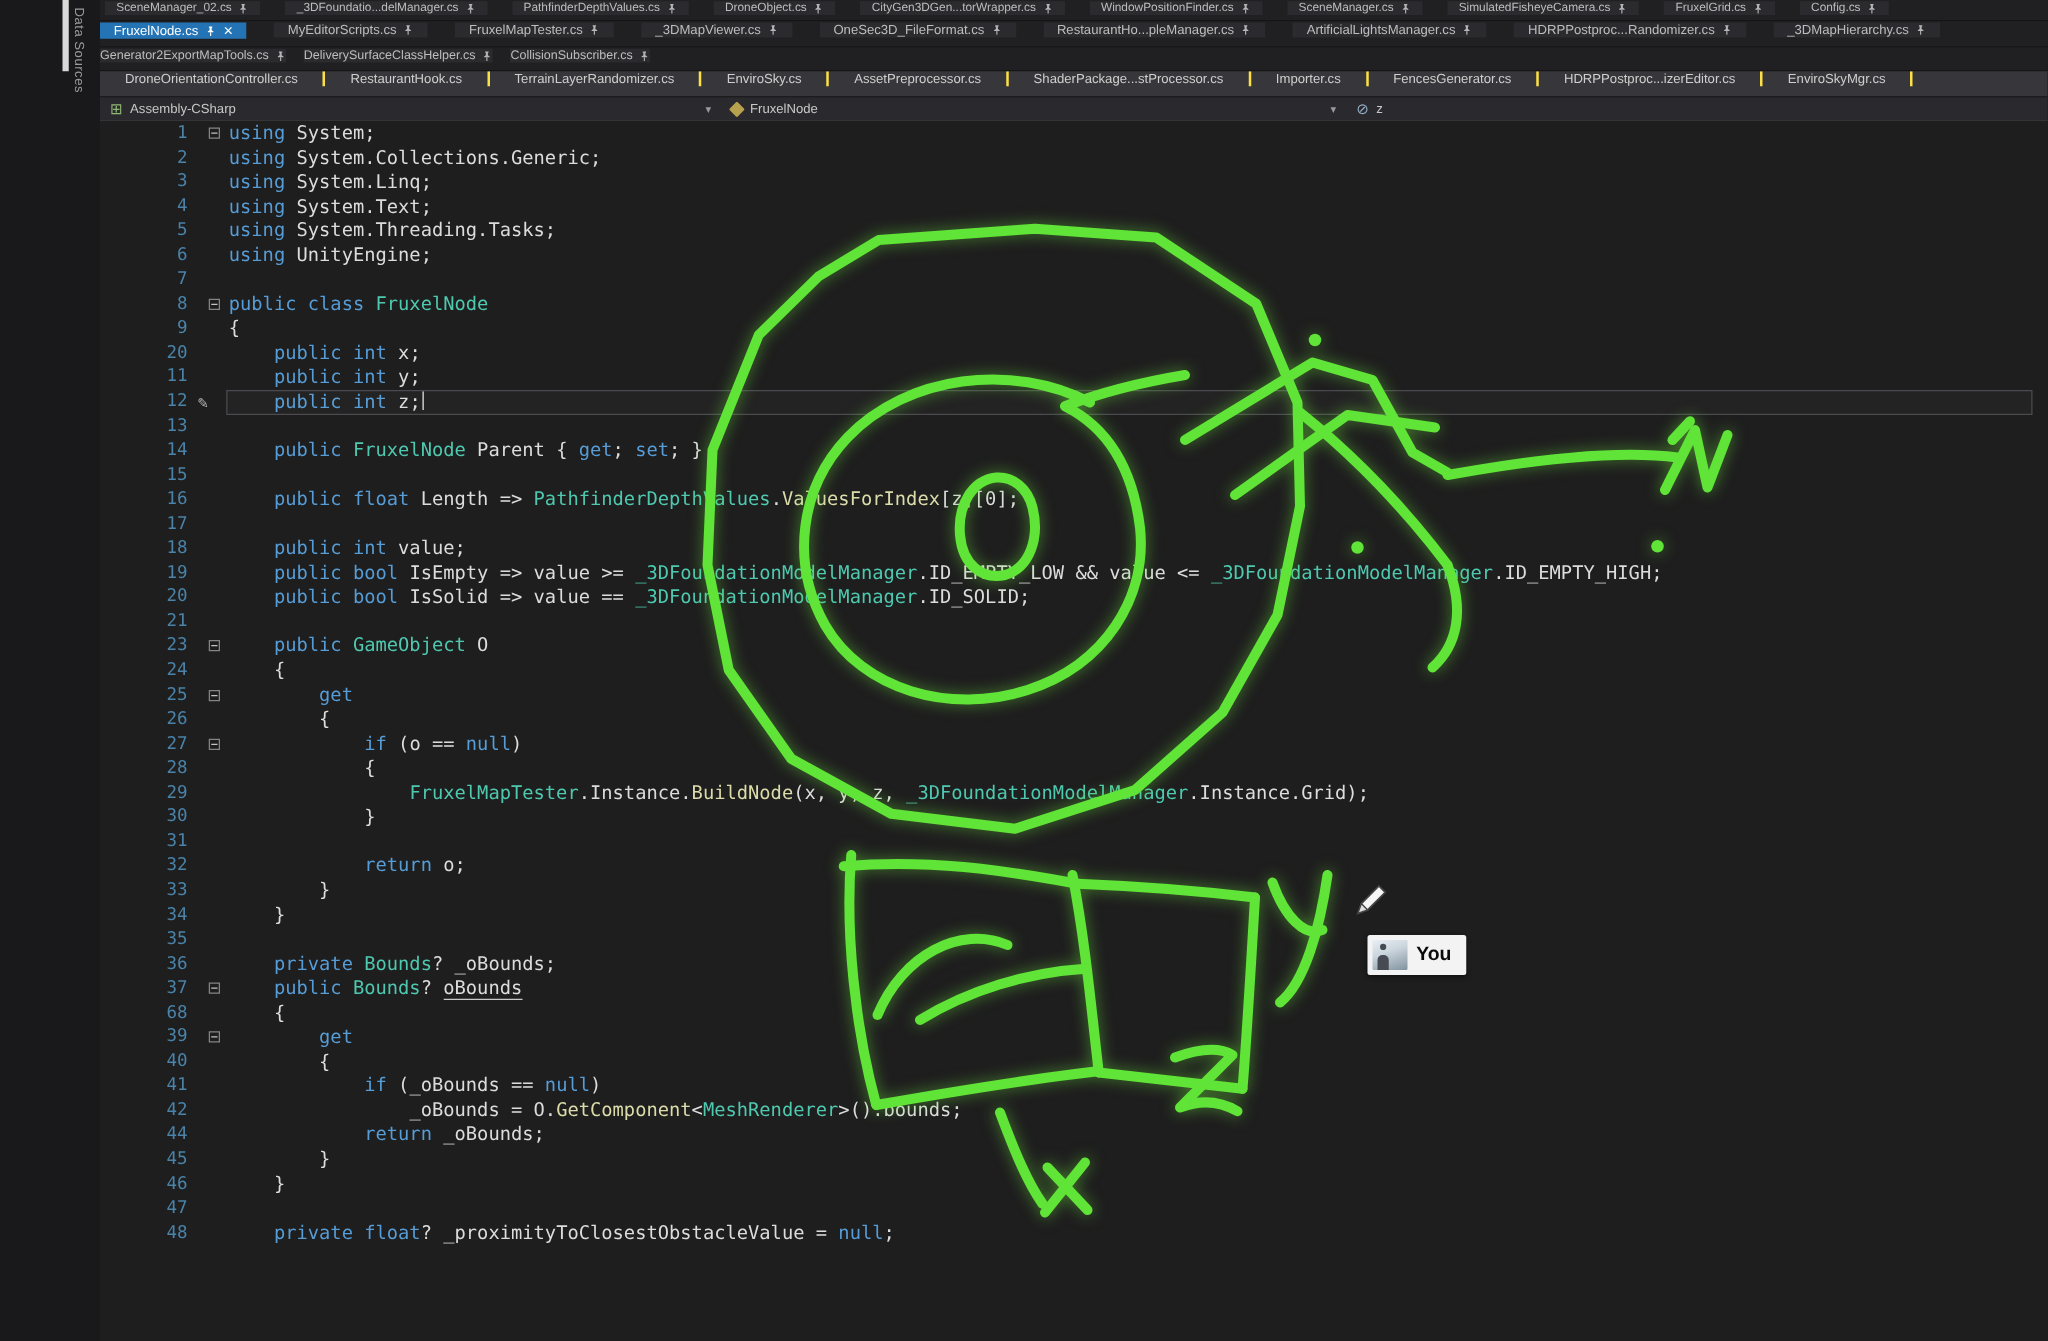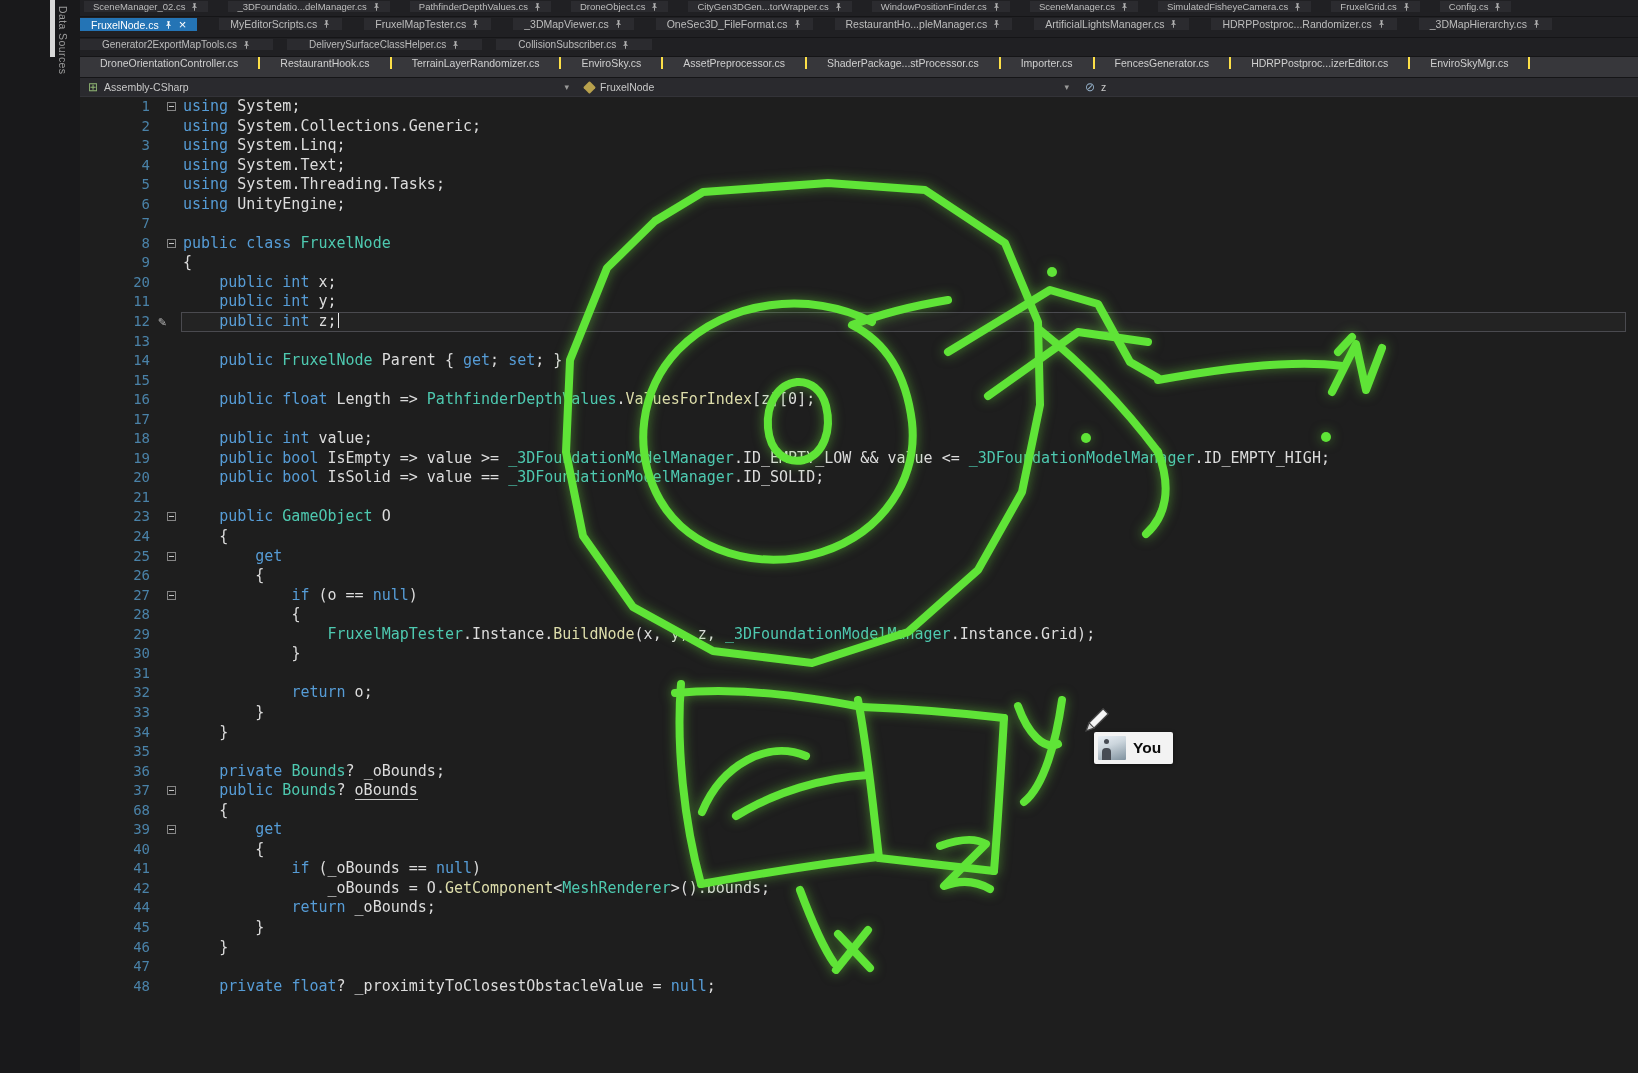--- a/index.html
+++ b/index.html
@@ -15,21 +15,21 @@
   .main{position:absolute;left:80px;top:0;right:0;height:100%}
 
   
   .tabrow{display:flex;align-items:flex-start;overflow:hidden;border-bottom:1px solid #151517}
   .tab{display:flex;align-items:center;gap:5px;color:#bdbdbd;white-space:nowrap;cursor:pointer}
   .row1{height:17px;background:#202023;gap:20px;padding:1px 0 0 4px}
   .row1 .tab{font-size:9.5px;padding:0 9px;background:#2b2b2f}
   .row2{height:21px;background:#202023;gap:22px;padding:1px 0 0 0}
   .row2 .tab{font-size:10.5px;padding:0 11px;background:#2b2b2f}
   .row3{height:19px;background:#202023;gap:14px;padding:1px 0 0 0}
-  .row3 .tab{font-size:10px;padding:0 22px;background:#2b2b2f}
+  .row3 .tab{font-size:10px;padding:0 0;background:#2b2b2f}
   .row4{height:21px;background:#37373b}
   .row4 .tab{font-size:10.5px;padding:0 20px;background:transparent;border-right:2px solid #fde047;color:#cfcfcf}
   .tab.active{background:var(--active-tab,#2474b5);color:#fff}
   .pin{width:9px;height:10px;color:#b5b5b5}
   .tab.active .pin{color:#fff}
   .close{font-size:13px;line-height:1;color:#fff;margin-left:1px;cursor:pointer}
 
   
   .breadcrumb{height:19px;background:#2a2a2e;display:flex;align-items:center;border-bottom:1px solid #333338;color:#c8c8c8;font-size:10.5px}
   .crumb{display:flex;align-items:center;gap:6px;height:100%;padding:0 8px;cursor:pointer}
@@ -55,21 +55,21 @@
   .ty{color:var(--type,#4ec9b0)}
   .me{color:var(--method,#dcdcaa)}
   .und{border-bottom:1px solid #c8c8c8}
   .codeline.current::after{content:"";position:absolute;left:101px;right:12px;top:0;bottom:0;border:1px solid #4a4a4f;background:rgba(255,255,255,.025);pointer-events:none}
   .caret{display:inline-block;width:1.5px;height:15px;background:#eaeaea;vertical-align:-2px;margin-left:1px}
 
   
   #annotation{position:absolute;inset:0;width:1638px;height:1073px;pointer-events:none;z-index:50;filter:drop-shadow(0 0 6px rgba(110,230,60,.5))}
 
   .pencil-cursor{position:absolute;left:1084px;top:706px;width:27px;height:27px;z-index:60}
-  .you-badge{position:absolute;left:1094px;top:732px;height:32px;background:#f3f3f3;border-radius:2px;display:flex;align-items:center;gap:7px;padding:0 12px 0 4px;z-index:60;box-shadow:0 1px 4px rgba(0,0,0,.45)}
+  .you-badge{position:absolute;left:1094px;top:748px;height:32px;background:#f3f3f3;border-radius:2px;display:flex;align-items:center;gap:7px;padding:0 12px 0 4px;z-index:60;box-shadow:0 1px 4px rgba(0,0,0,.45)}
   .you-thumb{width:28px;height:24px;background:linear-gradient(160deg,#e9eff5 0%,#ccd6dd 40%,#80929f 100%);border-radius:1px;position:relative;overflow:hidden;flex:0 0 auto}
   .you-thumb::before{content:"";position:absolute;left:6px;top:3px;width:5px;height:5px;background:#474c54;border-radius:50%}
   .you-thumb::after{content:"";position:absolute;left:4px;bottom:0;width:9px;height:12px;background:#474c54;border-radius:4px 4px 0 0}
   .you-label{font-weight:bold;font-size:15.5px;color:#0b0b0b}
 </style>
 </head>
 <body>
 
 <div class="screen">
 

